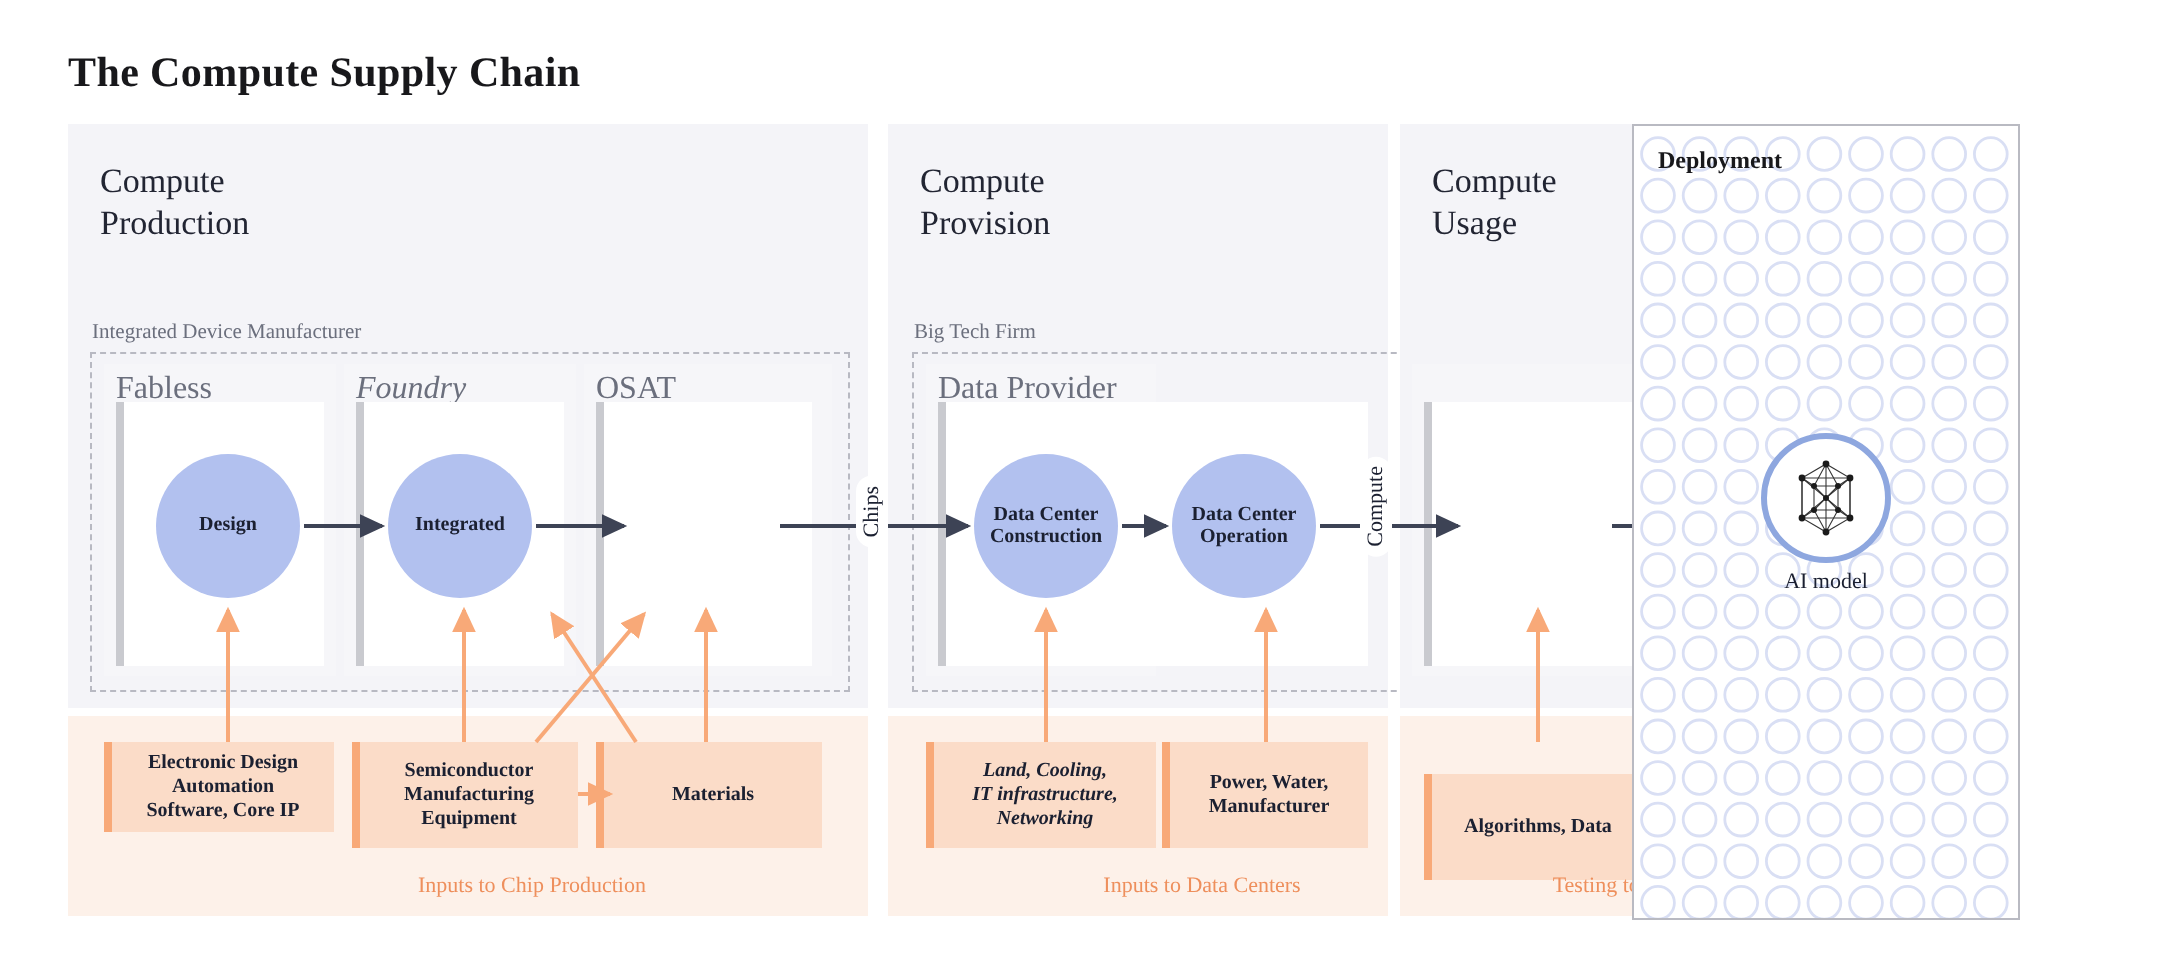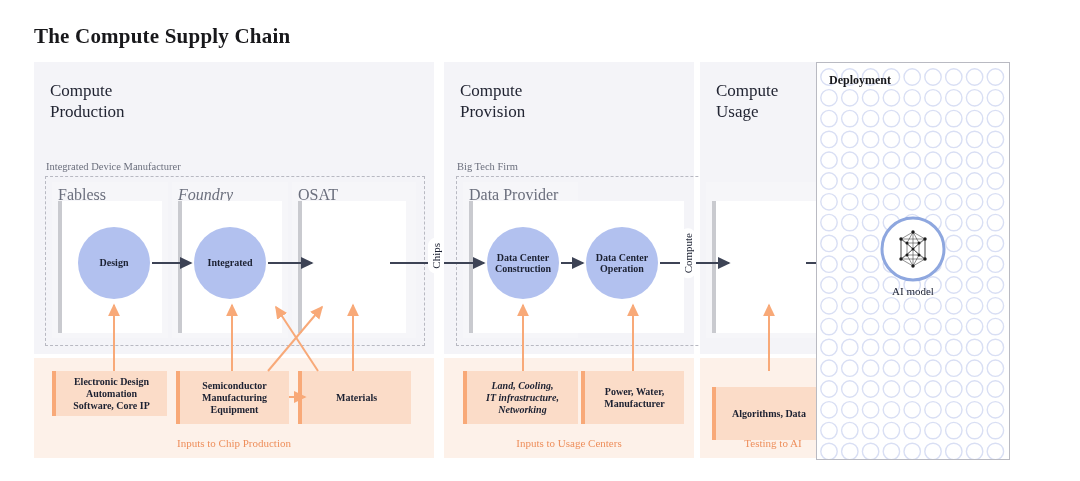--- a/index.html
+++ b/index.html
@@ -60,21 +60,21 @@
     position:absolute;background:#fbdcc8;
     display:flex;align-items:center;justify-content:center;
     text-align:center;font-size:10px;font-weight:bold;line-height:12px;
     color:#1b2031;
   }
   .inbox i{position:absolute;left:0;top:0;bottom:0;width:4px;background:#f8a978;font-style:normal;}
   .inbox span{display:block;padding:0 7px 0 11px;white-space:pre-line;}
 
   .input-caption{
     position:absolute;text-align:center;
-    font-size:11px;color:#ee8f5c;white-space:nowrap;
+    font-size:11px;color:#ee8f5c;white-space:nowrap;margin-left:32px;
   }
 
   
   .edge-label{
     position:absolute;
     background:#ffffff;border-radius:8px;
     font-size:11px;color:#1b2031;
     padding:5px 2px;
     writing-mode:vertical-rl;
     transform:rotate(180deg);
@@ -195,21 +195,21 @@
     <i></i>
     <span>Land, Cooling,
 IT infrastructure,
 Networking</span>
   </div>
   <div class="inbox" style="left:581px;top:371px;width:103px;height:53px;">
     <i></i>
     <span>Power, Water,
 Manufacturer</span>
   </div>
-  <div class="input-caption" style="left:444px;top:437px;width:250px;">Inputs to Usage Centers</div>
+  <div class="input-caption" style="left:444px;top:437px;width:250px;">Inputs to Data Centers</div>
 
   <div class="inbox" style="left:712px;top:371px;width:110px;height:53px;margin-top:16px;">
     <i></i>
     <span>Algorithms, Data</span>
   </div>
   <div class="input-caption" style="left:700px;top:437px;width:146px;">Testing to AI</div>
 
   <svg class="svg-layer" width="1080" height="481">
     <defs>
       <marker id="ah-dark" markerWidth="7" markerHeight="7" refX="5.6" refY="3" orient="auto">

